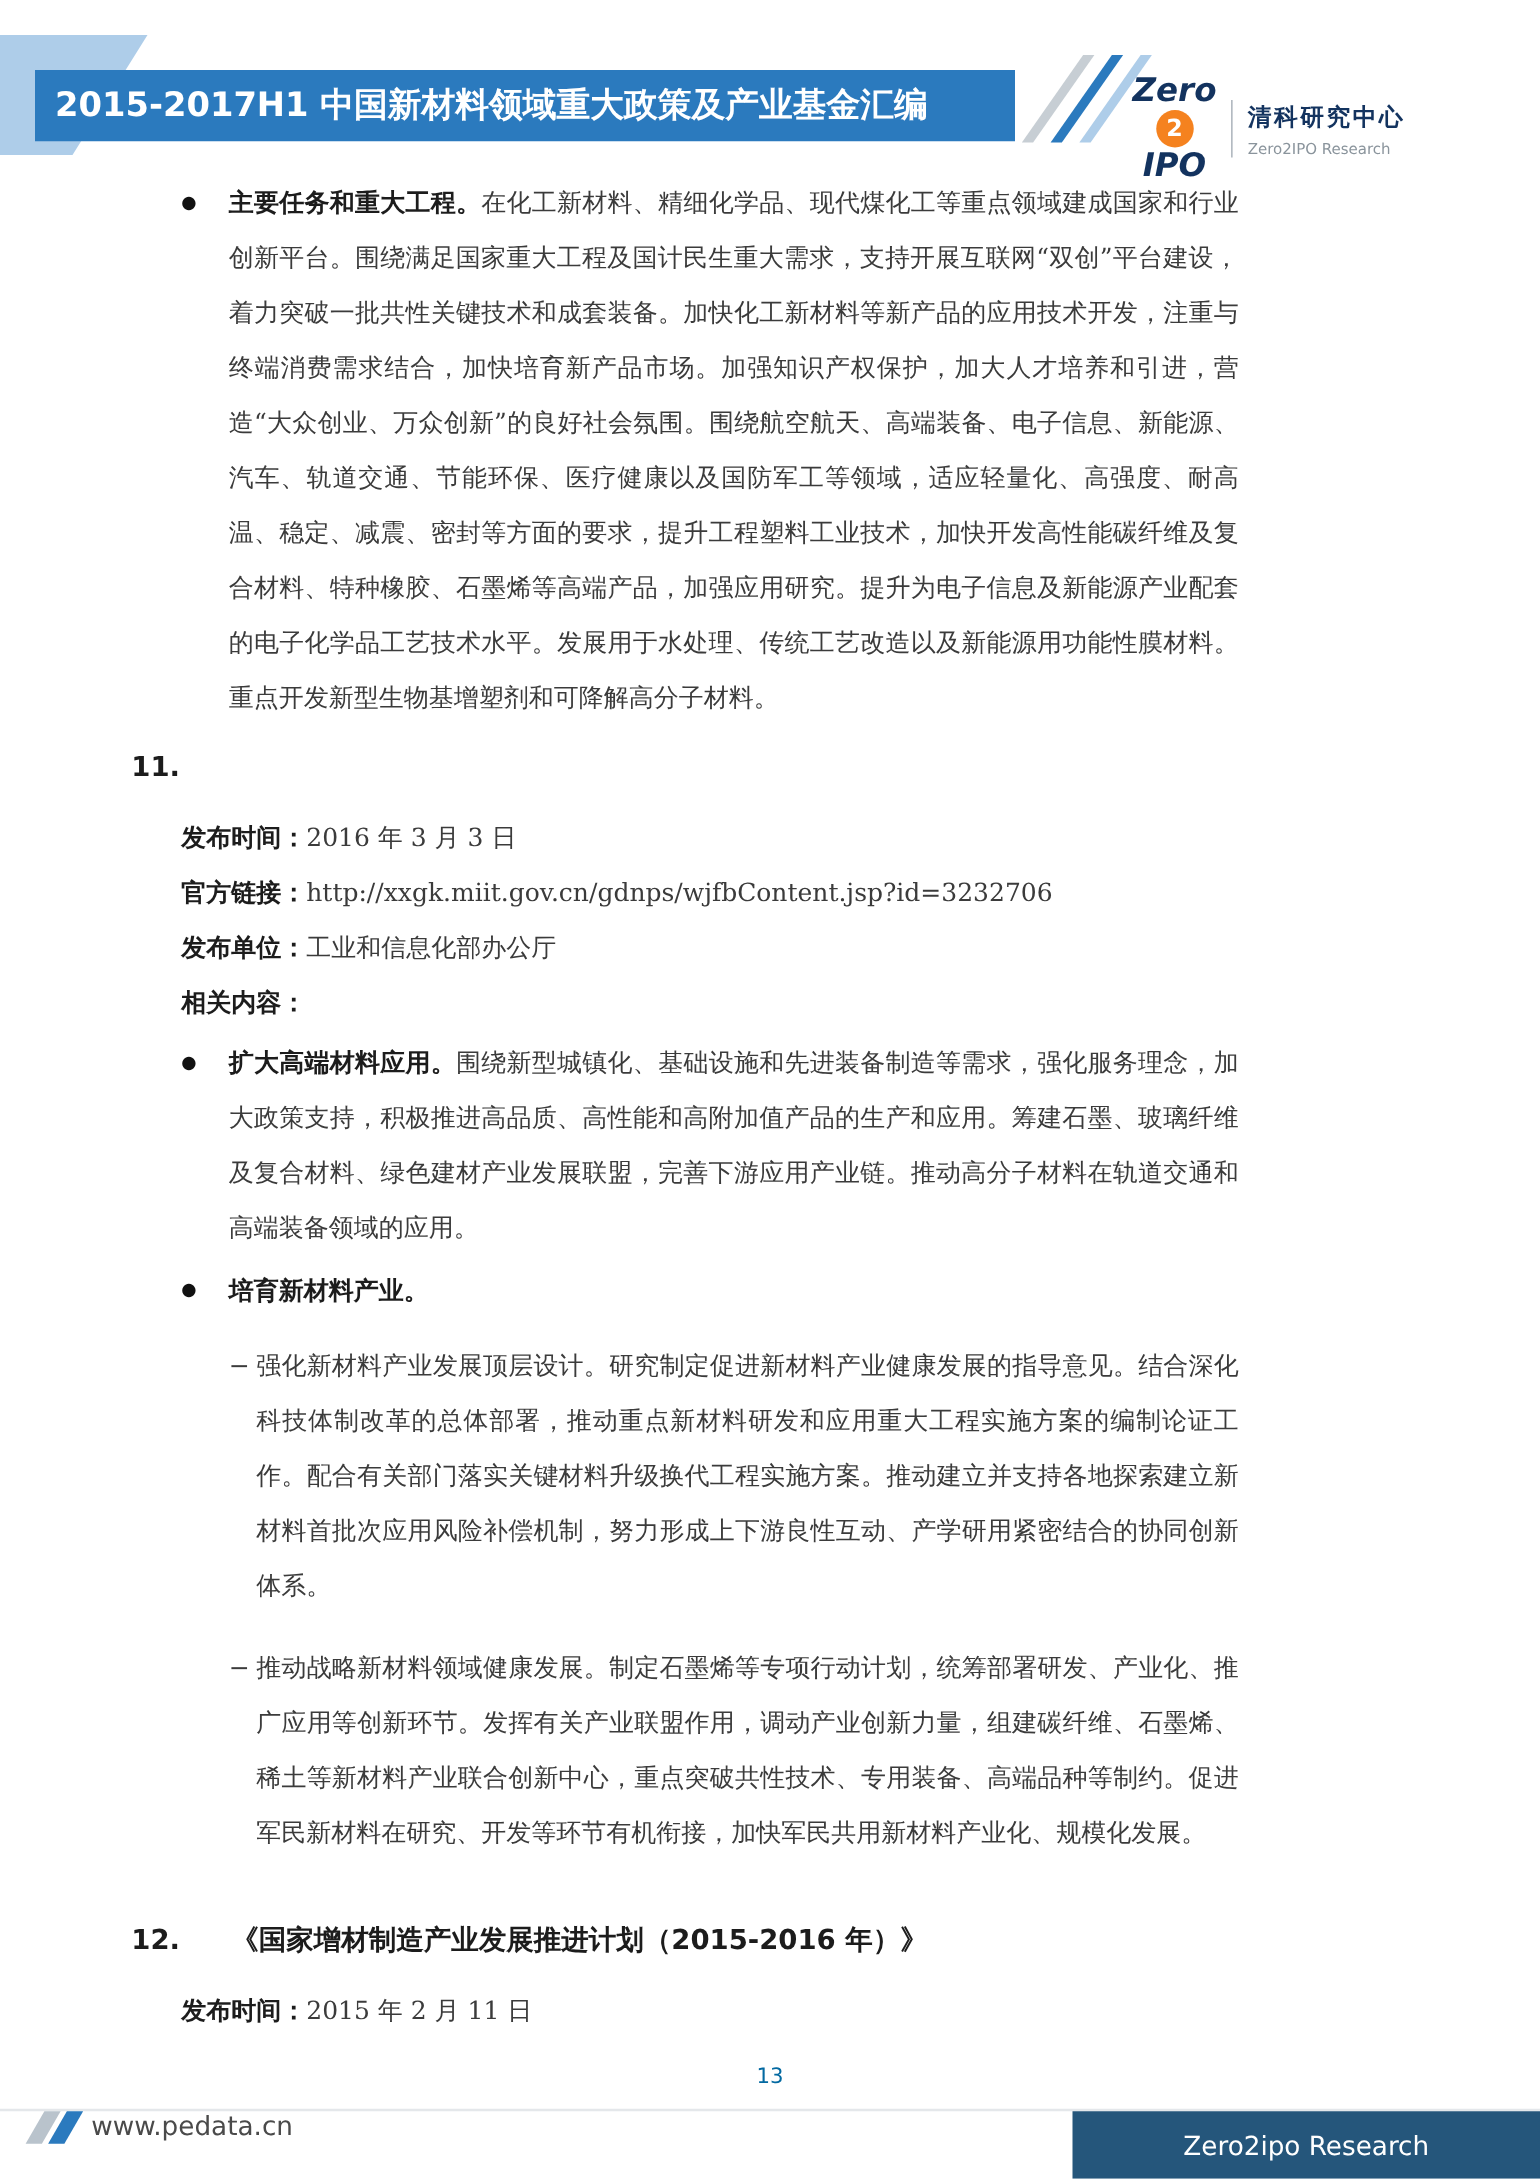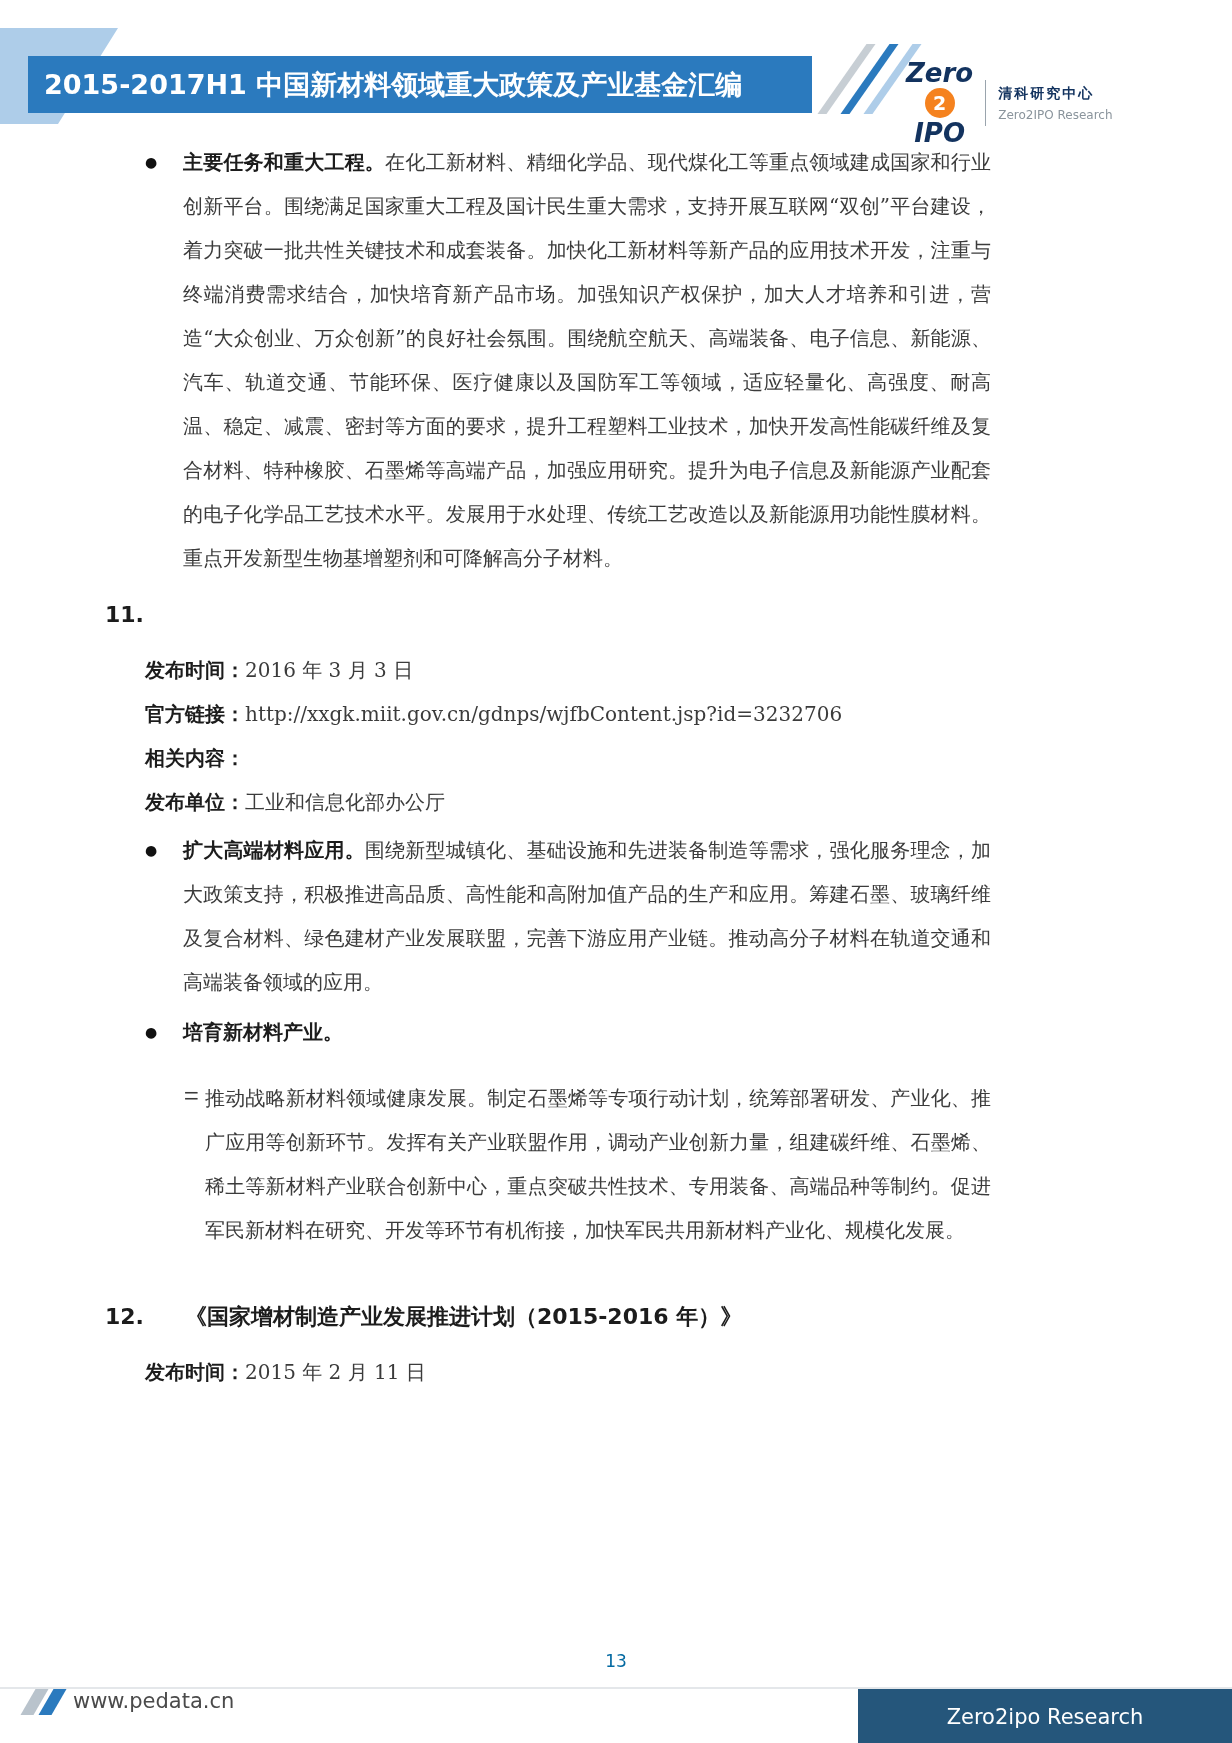--- a/index.html
+++ b/index.html
@@ -46,21 +46,21 @@
     display: flex; align-items: center; gap: 12px;
     font-family: "DejaVu Sans", "Liberation Sans", sans-serif;
   }
   .logo-mark { display: flex; align-items: center; font-style: italic; font-weight: bold; color: #13335f; font-size: 26px; flex-direction: column; }
   .logo-two {
     display: inline-flex; width: 30px; height: 30px; border-radius: 50%;
     background: #f5821f; color: #fff; align-items: center; justify-content: center;
     font-style: normal; font-size: 19px; margin: 0 2px;
   }
   .logo-divider { width: 1px; height: 46px; background: #9aa4ad; }
-  .org-cn { color: #13335f; font-size: 14px; font-weight: bold; letter-spacing: 2px; }
+  .org-cn { color: #13335f; font-size: 19px; font-weight: bold; letter-spacing: 2px; }
   .org-en { color: #8a949c; font-size: 12px; margin-top: 5px; }
 
   
   .content {
     position: absolute; left: 145px; top: 140px; width: 846px;
     font-size: 20px; line-height: 44px;
   }
   .bold-label, .meta-line b, .section-heading, .related-label {
     font-family: "DejaVu Sans", "Liberation Sans", sans-serif;
     font-weight: bold; color: #1c1c1c;
@@ -147,38 +147,39 @@
       <span class="sec-num">11.</span>
     </div>
 
     <div class="meta-block">
       <div class="meta-line">
         <b>发布时间：</b><span>2016 年 3 月 3 日</span>
       </div>
       <div class="meta-line">
         <b>官方链接：</b><span>http://xxgk.miit.gov.cn/gdnps/wjfbContent.jsp?id=3232706</span>
       </div>
+      <div class="meta-line">
+        <b>发布单位：</b><span>工业和信息化部办公厅</span>
+      </div>
       <div class="meta-line related-label">相关内容：</div>
-      <div class="meta-line">
-        <b>发布单位：</b><span>工业和信息化部办公厅</span>
-      </div>
     </div>
 
     <div class="sec-bullets">
       <div class="bullet-item">
         <span class="bullet-marker">●</span>
         <span class="bold-label">扩大高端材料应用。</span><span>围绕新型城镇化、基础设施和先进装备制造等需求，强化服务理念，加大政策支持，积极推进高品质、高性能和高附加值产品的生产和应用。筹建石墨、玻璃纤维及复合材料、绿色建材产业发展联盟，完善下游应用产业链。推动高分子材料在轨道交通和高端装备领域的应用。</span>
       </div>
       <div class="bullet-item">
         <span class="bullet-marker">●</span>
         <span class="bold-label">培育新材料产业。</span><span></span>
       </div>
 
       <div class="dash-item">
         <span class="dash-marker">−</span>
+        <span>强化新材料产业发展顶层设计。研究制定促进新材料产业健康发展的指导意见。结合深化科技体制改革的总体部署，推动重点新材料研发和应用重大工程实施方案的编制论证工作。配合有关部门落实关键材料升级换代工程实施方案。推动建立并支持各地探索建立新材料首批次应用风险补偿机制，努力形成上下游良性互动、产学研用紧密结合的协同创新体系。</span>
       </div>
       <div class="dash-item">
         <span class="dash-marker">−</span>
         <span>推动战略新材料领域健康发展。制定石墨烯等专项行动计划，统筹部署研发、产业化、推广应用等创新环节。发挥有关产业联盟作用，调动产业创新力量，组建碳纤维、石墨烯、稀土等新材料产业联合创新中心，重点突破共性技术、专用装备、高端品种等制约。促进军民新材料在研究、开发等环节有机衔接，加快军民共用新材料产业化、规模化发展。</span>
       </div>
     </div>
 
     <div class="section-heading second">
       <span class="sec-num">12.</span>
       <span class="sec-title">《国家增材制造产业发展推进计划（2015-2016 年）》</span>

